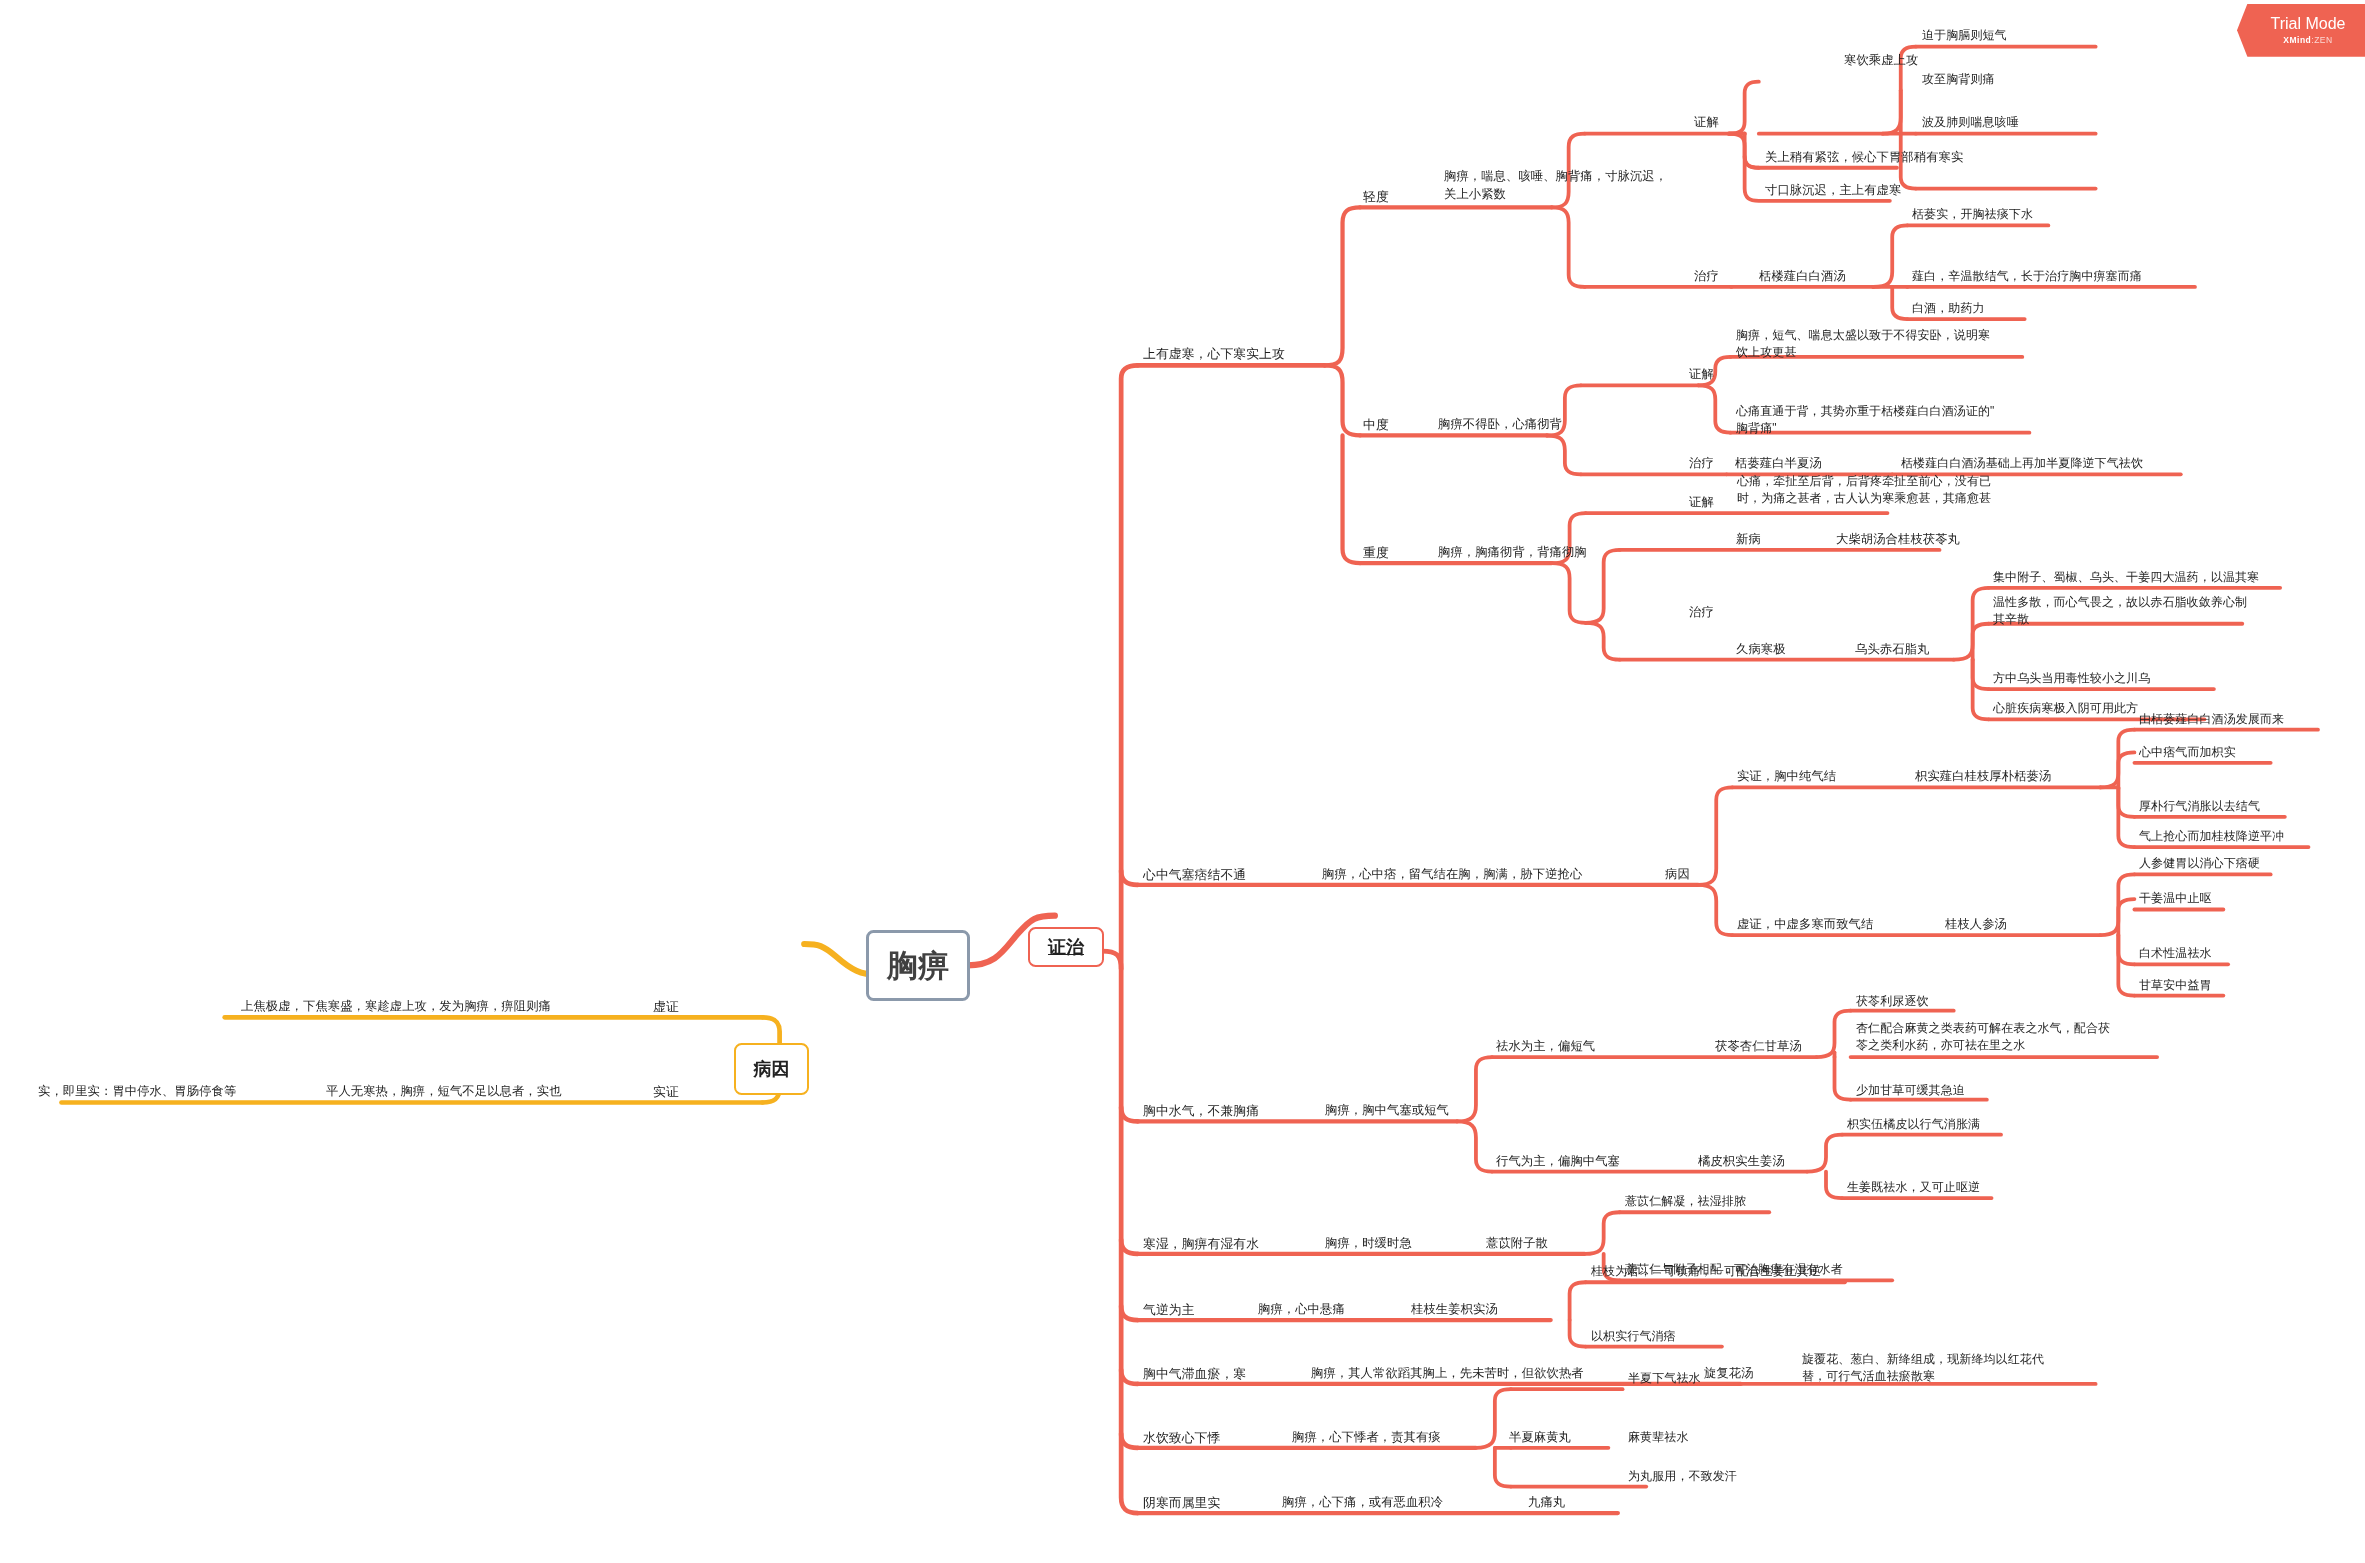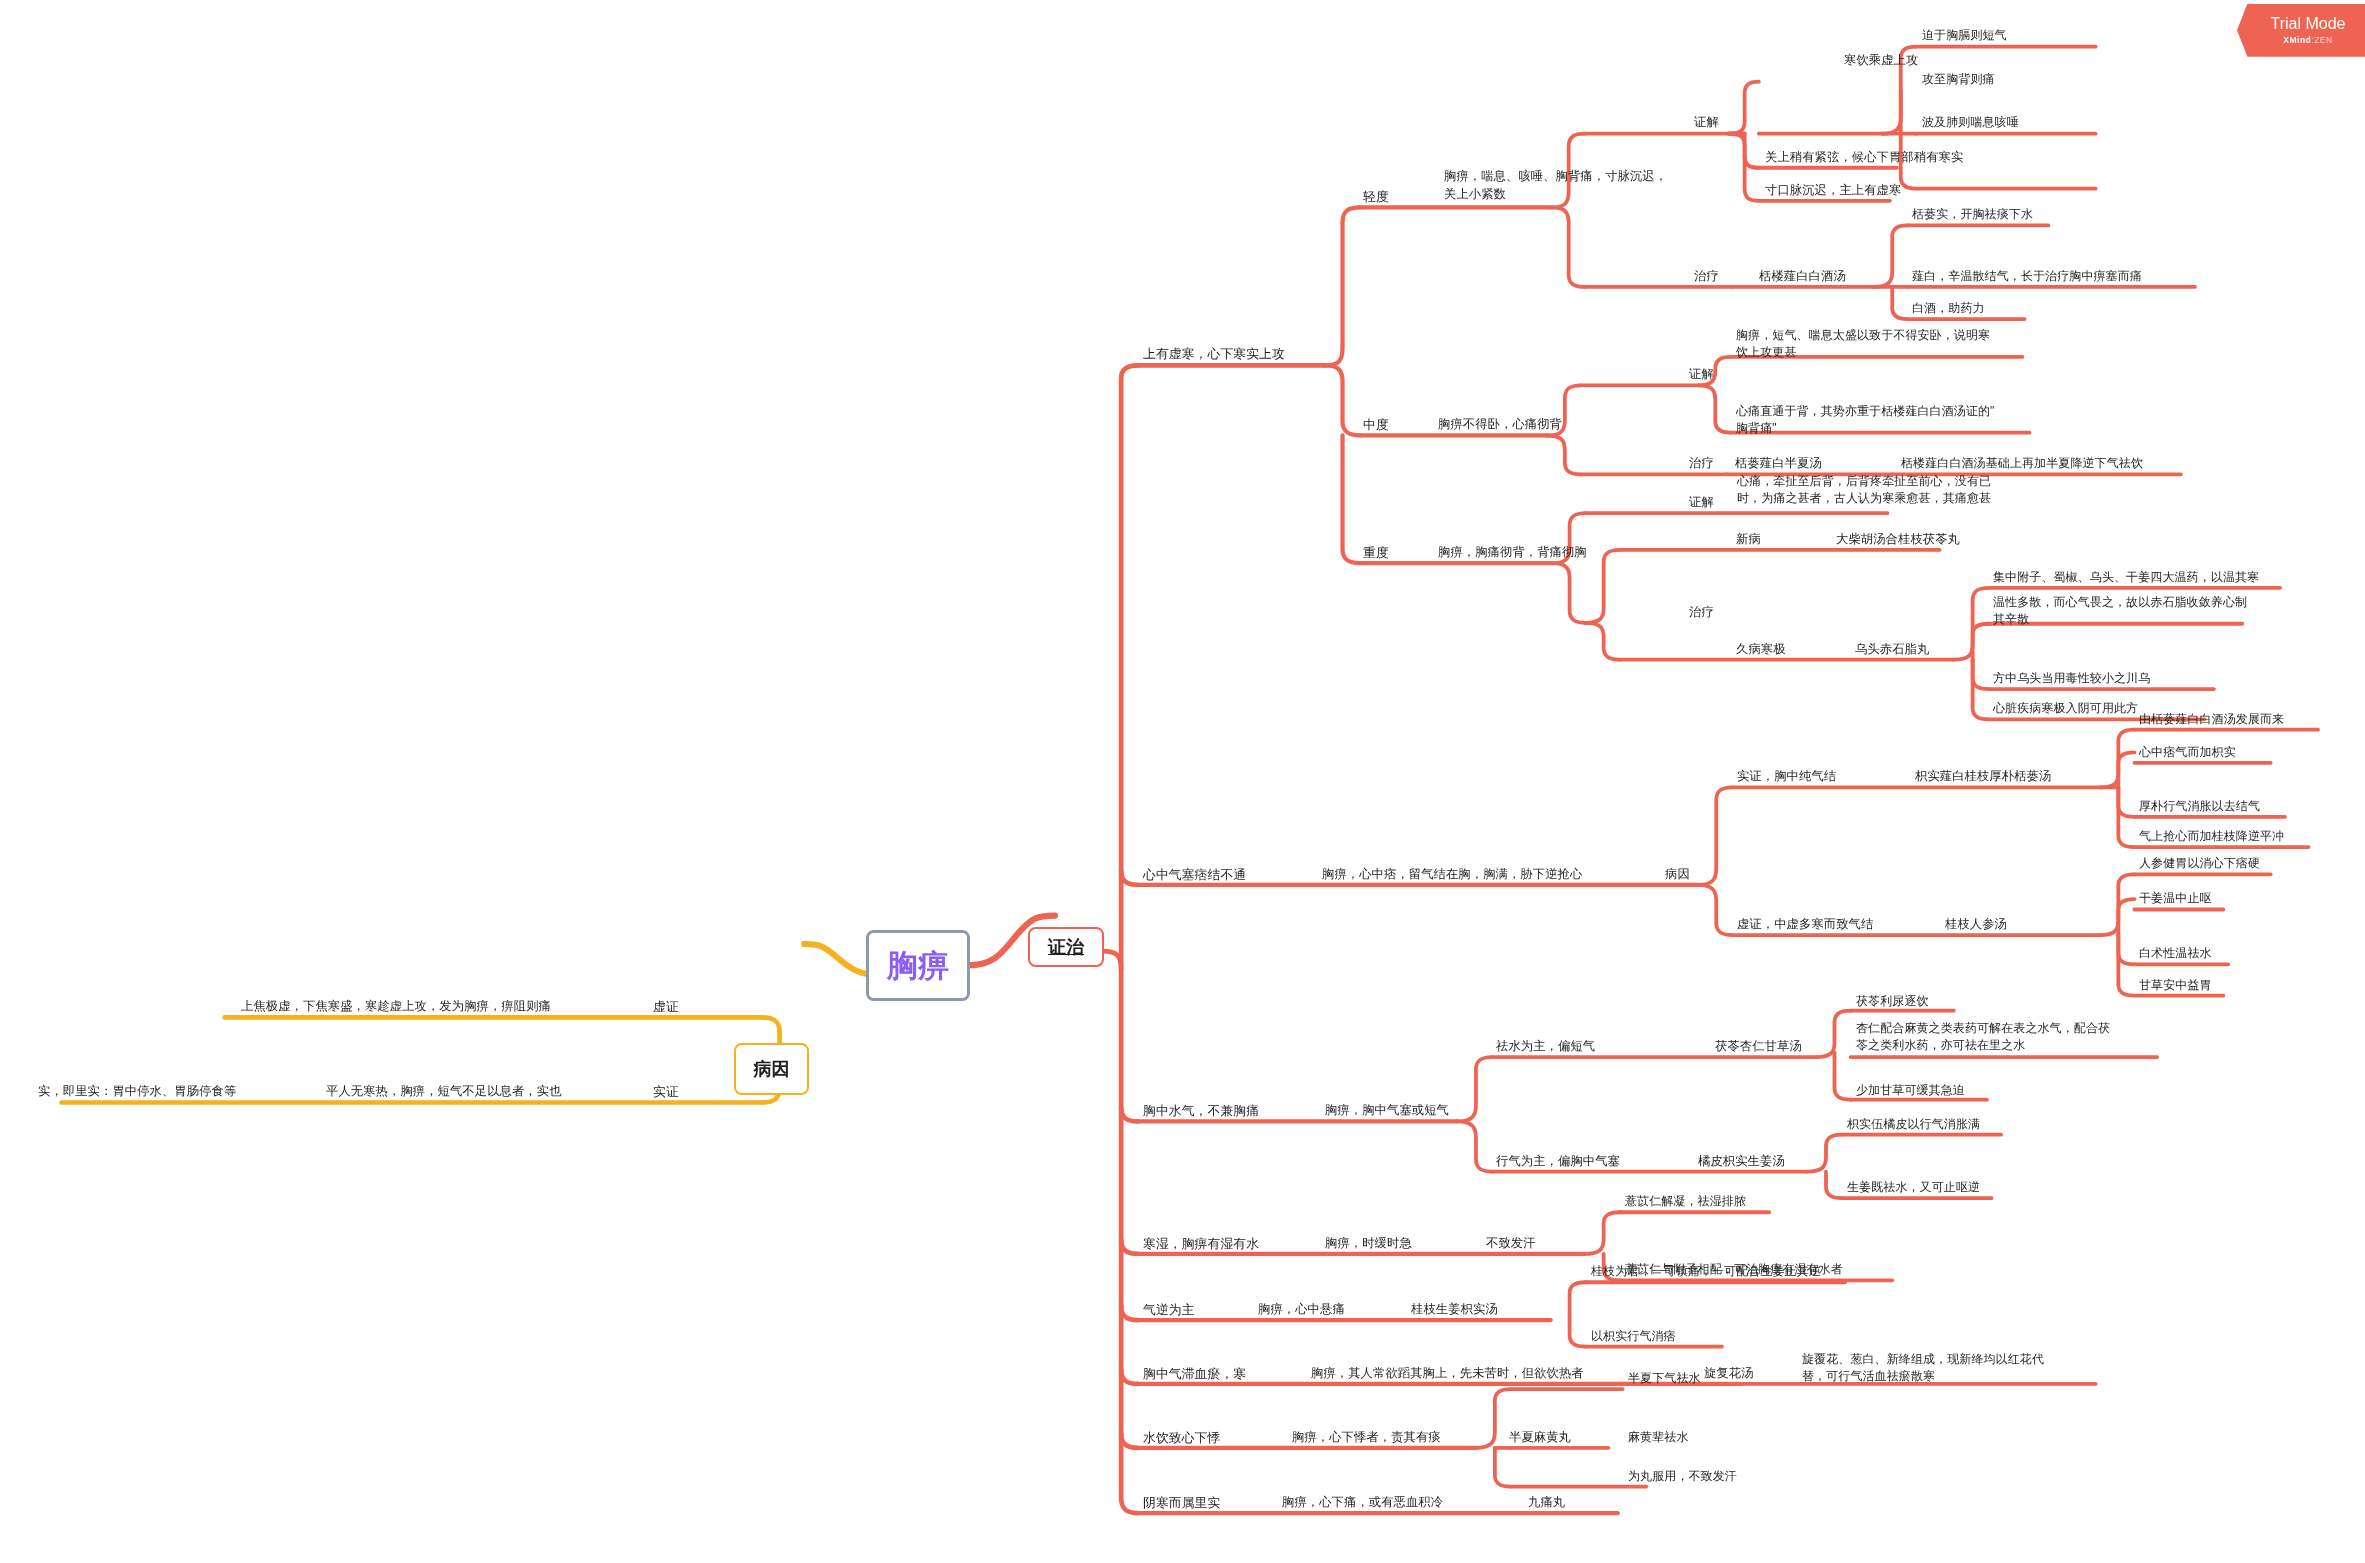--- a/index.html
+++ b/index.html
@@ -35,21 +35,21 @@
     position:absolute;
     display:flex;align-items:center;justify-content:center;
     border-radius:7.6px;
     background:#fff;
     font-weight:bold;
     box-sizing:border-box;
   }
   #root-node{
     border:3.3px solid #8b99ab;
     font-size:31px;
-    color:#8b5cf6;
+    color:#404040;
   }
   #zhengzhi-node{
     border:2.4px solid #ef6352;
     font-size:18px;
     color:#222;
   }
   #bingyin-node{
     border:2.4px solid #f6b11f;
     font-size:18px;
     color:#222;
@@ -351,21 +351,21 @@
 苓之类利水药，亦可祛在里之水</div>
   <div class="node l4" style="left:1856px;top:1082px;">少加甘草可缓其急迫</div>
 
   <div class="node l3" style="left:1496px;top:1153px;">行气为主，偏胸中气塞</div>
   <div class="node l3" style="left:1698px;top:1153px;">橘皮枳实生姜汤</div>
   <div class="node l4" style="left:1847px;top:1116px;">枳实伍橘皮以行气消胀满</div>
   <div class="node l4" style="left:1847px;top:1179px;">生姜既祛水，又可止呕逆</div>
 
   <div class="node l2" style="left:1143px;top:1235px;">寒湿，胸痹有湿有水</div>
   <div class="node l3" style="left:1325px;top:1235px;">胸痹，时缓时急</div>
-  <div class="node l3" style="left:1486px;top:1235px;">不致发汗</div>
+  <div class="node l3" style="left:1486px;top:1235px;">薏苡附子散</div>
   <div class="node l4" style="left:1625px;top:1193px;">薏苡仁解凝，祛湿排脓</div>
   <div class="node l4" style="left:1625px;top:1261px;">薏苡仁与附子相配，可治胸痹有湿有水者</div>
 
   <div class="node l2" style="left:1143px;top:1301px;">气逆为主</div>
   <div class="node l3" style="left:1258px;top:1301px;">胸痹，心中悬痛</div>
   <div class="node l3" style="left:1411px;top:1301px;">桂枝生姜枳实汤</div>
   <div class="node l4" style="left:1591px;top:1263px;">桂枝为君，一可镇痛，一可配合生姜止其逆</div>
   <div class="node l4" style="left:1591px;top:1328px;">以枳实行气消痞</div>
 
   <div class="node l2" style="left:1143px;top:1365px;">胸中气滞血瘀，寒</div>

